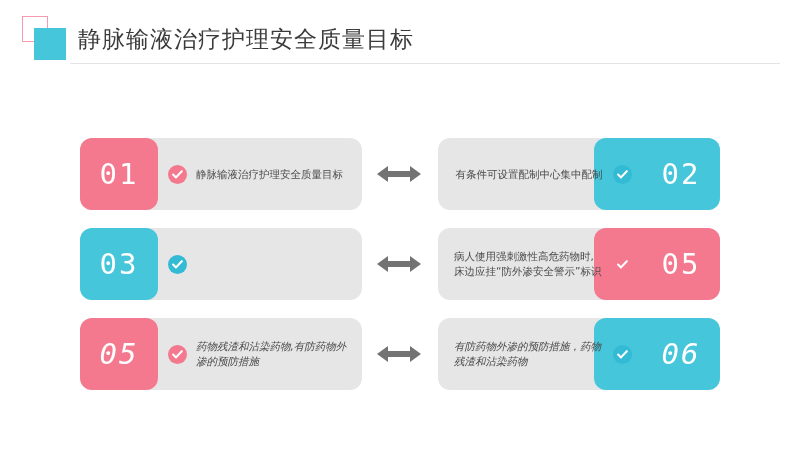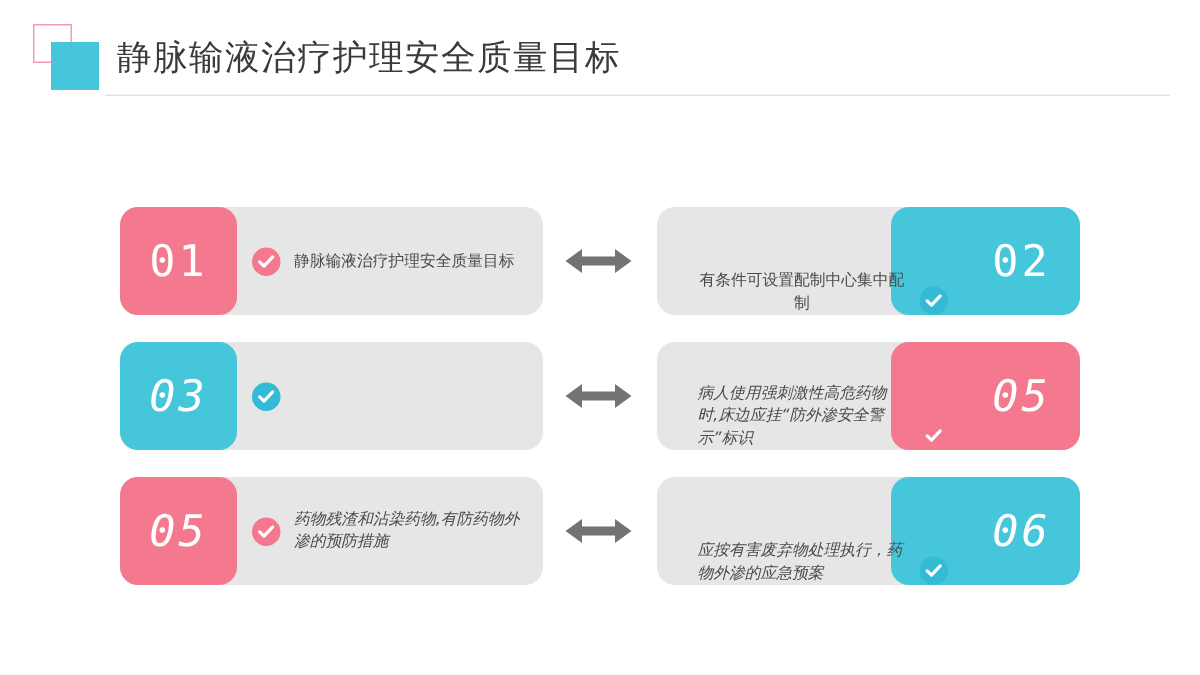--- a/index.html
+++ b/index.html
@@ -70,21 +70,21 @@
     width: 800px;
     height: 270px;
   }
   .slide-row {
     position: absolute;
     left: 0;
     width: 800px;
     height: 72px;
   }
   .slide-row.r0 { top: 8px; }
-  .slide-row.r1 { top: 98px; font-style: italic; }
+  .slide-row.r1 { top: 98px; }
   .slide-row.r2 { top: 188px; font-style: italic; }
 
   
   .card {
     position: absolute;
     top: 0;
     height: 72px;
     border-radius: 12px;
     background: #E6E6E6;
     box-sizing: border-box;
@@ -125,23 +125,22 @@
   }
   .card.left .card-body {
     left: 78px;
     right: 0;
     padding: 0 12px 0 10px;
     flex-direction: row;
   }
   .card.right .card-body {
     left: 0;
     right: 78px;
-    padding: 0 10px 0 27px;
+    padding: 0 10px 0 16px;
     flex-direction: row-reverse;
-    align-items: flex-end;
   }
 
   .check-icon {
     flex: 0 0 auto;
     width: 19px;
     height: 19px;
     border-radius: 50%;
     display: block;
   }
   .check-icon.pink { background: #F4798F; }
@@ -261,18 +260,18 @@
       </svg>
     </div>
     <div class="card right">
       <div class="num-tile teal">06</div>
       <div class="card-body">
         <span class="check-icon teal">
           <svg width="19" height="19" viewBox="0 0 19 19">
               <path d="M5.1 9.6 L8.0 12.4 L13.8 6.2" fill="none" stroke="#ffffff" stroke-width="2.1" stroke-linecap="round" stroke-linejoin="round"></path>
             </svg>
         </span>
-        <span class="card-text">应按有害废弃物处理执行，药物外渗的应急预案</span>
+        <span class="card-text">有防药物外渗的预防措施，药物残渣和沾染药物</span>
       </div>
     </div>
   </div>
 
 </div>
 
 </body></html>

